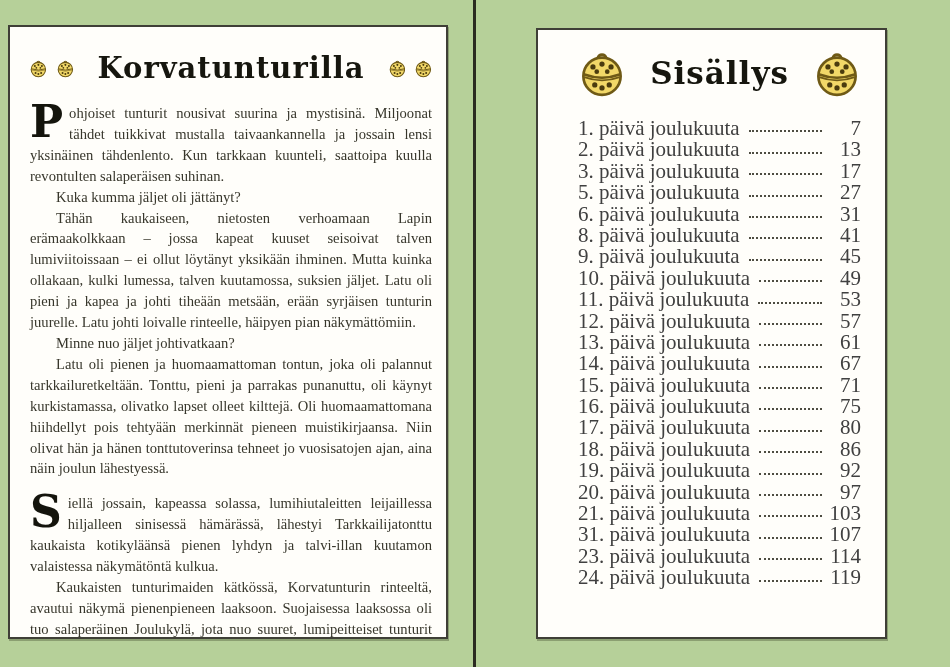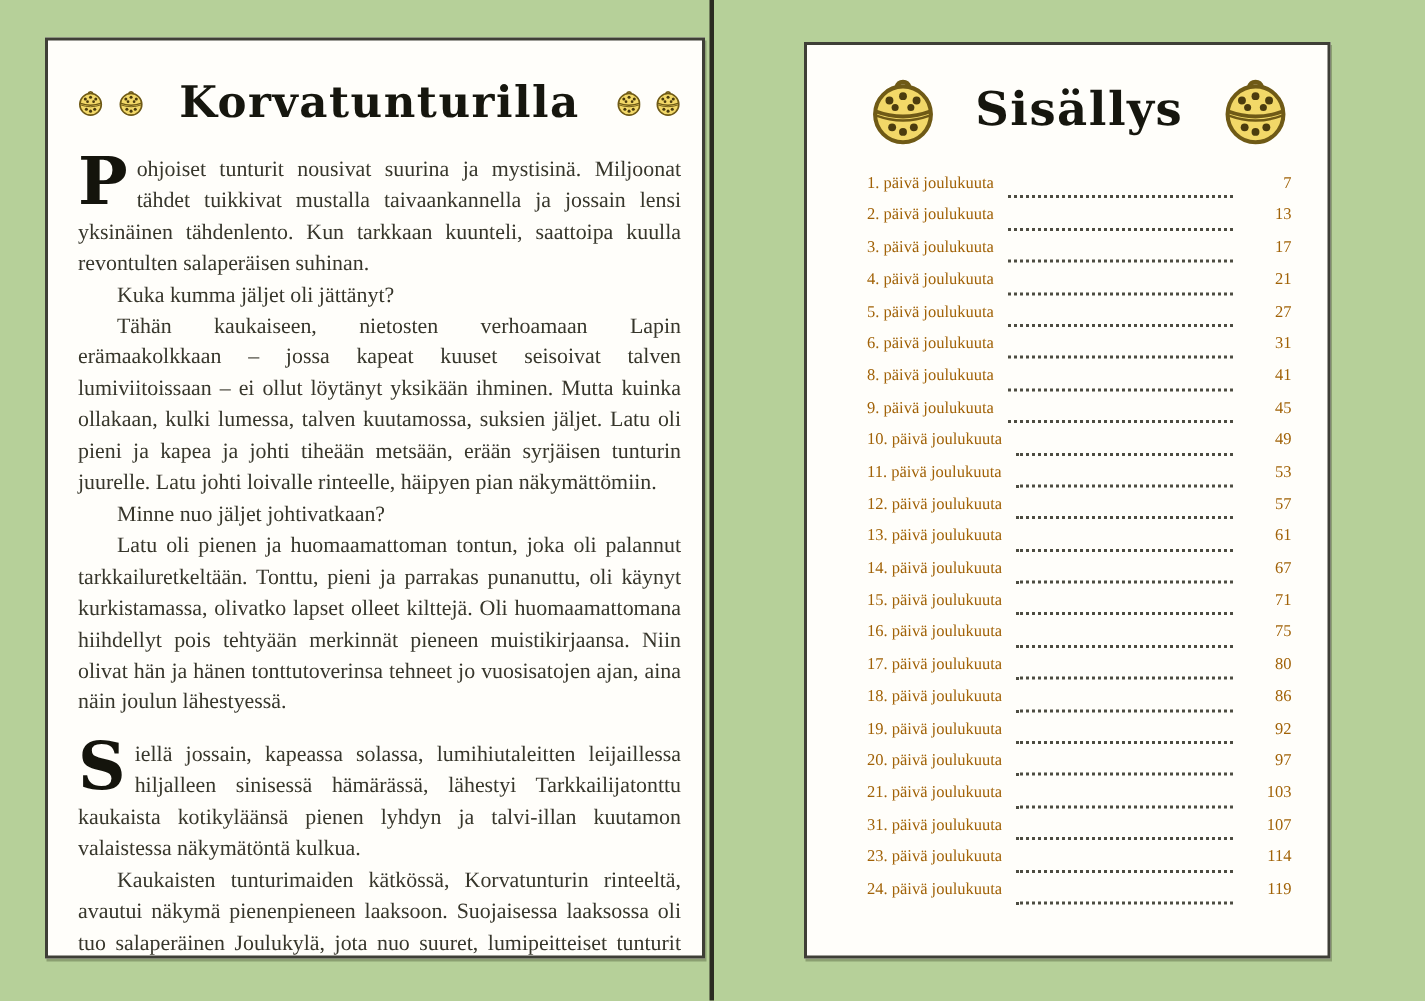--- a/index.html
+++ b/index.html
@@ -10,21 +10,21 @@
   }
   .spine{
     position:absolute;left:473px;top:0;width:3px;height:667px;
     background:#2b2b22;
   }
   .page{
     position:absolute;background:#fffefa;
     border:2px solid #3f3f37;box-sizing:border-box;
     box-shadow:1px 2px 0 rgba(60,70,40,.35);
   }
-  .page-left{left:30px;top:25px;width:440px;height:614px;padding:14px 14px 0 20px;overflow:hidden;}
+  .page-left{left:8px;top:25px;width:440px;height:614px;padding:14px 14px 0 20px;overflow:hidden;}
   .page-right{left:536px;top:28px;width:351px;height:611px;padding:12px 24px 4px 40px;overflow:hidden;}
 
   .title-row{
     display:flex;align-items:center;justify-content:center;
   }
   .page-left .title-row{gap:10px;height:54px;margin-bottom:8px;}
   .page-right .title-row{gap:26px;height:62px;margin-bottom:12px;}
   .gothic-title{
     margin:0;font-family:"DejaVu Serif", serif;font-weight:700;
     color:#16160e;letter-spacing:1px;white-space:nowrap;
@@ -38,21 +38,21 @@
   .story{color:#37362b;font-size:14.6px;line-height:20.9px;text-align:justify;}
   .story p{margin:0;}
   .story p.indent{text-indent:26px;}
   .story .section-2{margin-top:14px;}
   .dropcap{
     float:left;font-family:"DejaVu Serif", serif;font-weight:700;
     font-size:44px;line-height:34px;color:#14140c;
     padding:2px 6px 0 0;
   }
 
-  .toc{color:#a16207;font-size:11px;}
+  .toc{color:#404040;font-size:21px;}
   .toc-row{
     display:flex;align-items:baseline;height:21.4px;
   }
   .toc-label{white-space:nowrap;}
   .leader{
     flex:1 1 auto;align-self:flex-end;
     border-bottom:2px dotted #4d4c41;
     margin:0 7px 5px 9px;
   }
   .toc-page{min-width:32px;text-align:right;white-space:nowrap;}
@@ -144,25 +144,20 @@
           <span class="leader"></span>
           <span class="toc-page">13</span>
         </div>
 
         <div class="toc-row">
           <span class="toc-label">3. päivä joulukuuta</span>
           <span class="leader"></span>
           <span class="toc-page">17</span>
         </div>
 
-        <div class="toc-row">
-          <span class="toc-label">4. päivä joulukuuta</span>
-          <span class="leader"></span>
-          <span class="toc-page">21</span>
-        </div>
 
         <div class="toc-row">
           <span class="toc-label">5. päivä joulukuuta</span>
           <span class="leader"></span>
           <span class="toc-page">27</span>
         </div>
 
         <div class="toc-row">
           <span class="toc-label">6. päivä joulukuuta</span>
           <span class="leader"></span>

